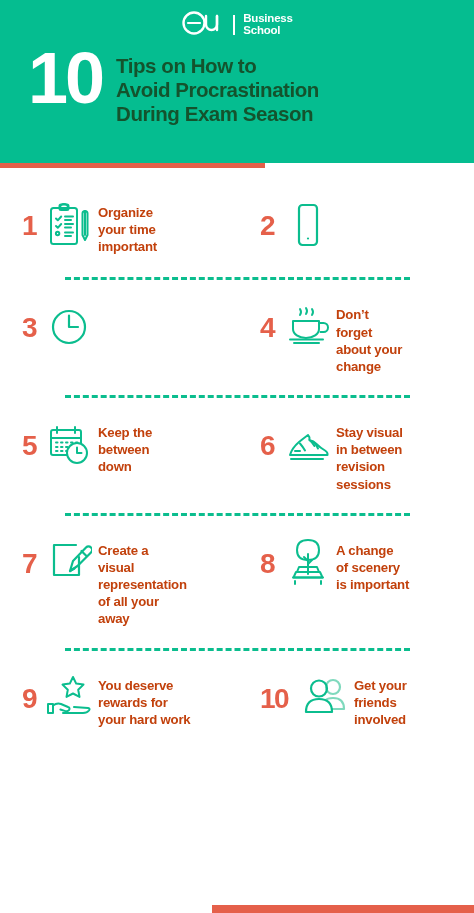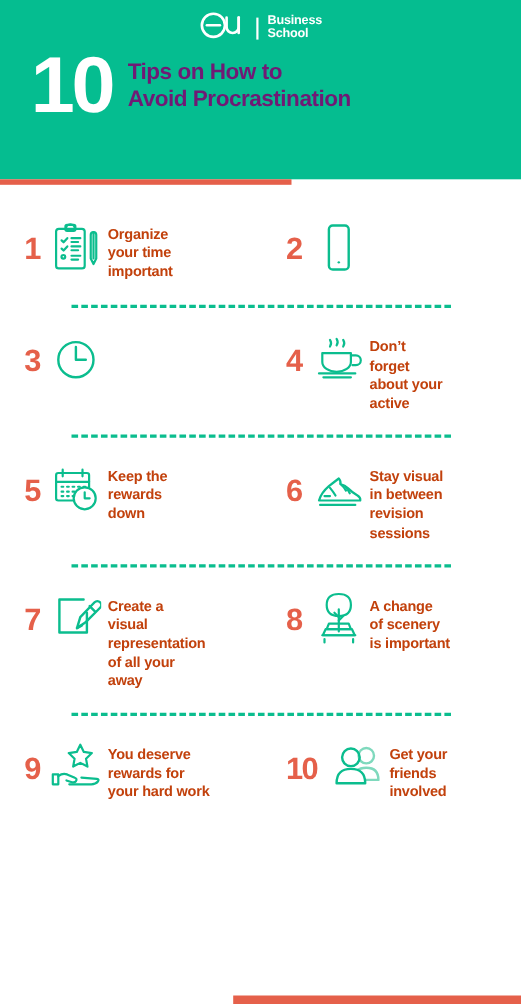--- a/index.html
+++ b/index.html
@@ -76,21 +76,21 @@
   .big-number {
     color: #ffffff;
     font-size: 72px;
     font-weight: bold;
     line-height: 0.86;
     letter-spacing: -3px;
     margin-top: -4px;
   }
 
   .headline {
-    color: #701a75;
+    color: #14532d;
     font-size: 20.5px;
     font-weight: bold;
     line-height: 1.18;
     letter-spacing: -0.45px;
     padding-top: 2px;
   }
 
   .accent-bar-top {
     position: absolute;
     top: 163px;
@@ -198,20 +198,21 @@
         <span>Business</span>
         <span>School</span>
       </span>
     </div>
 
     <div class="header-body">
       <div class="big-number">10</div>
       <div class="headline">
         <div>Tips on How to</div>
         <div>Avoid Procrastination</div>
+        <div>During Exam Season</div>
       </div>
     </div>
   </div>
 
   <div class="accent-bar-top"></div>
 
   <div class="tips">
 
     <div class="tip-row">
       <div class="tip tip-col-left">
@@ -282,21 +283,21 @@
               <path d="M34 20 h4.5 a4.5 4.5 0 0 1 0 9 h-3"></path>
               <path d="M5 36.5 h33"></path>
               <path d="M9 40 h25"></path>
             </g>
           </svg>
         </div>
         <div class="tip-text">
           <div>Don’t</div>
           <div>forget</div>
           <div>about your</div>
-          <div>active</div>
+          <div>change</div>
         </div>
       </div>
     </div>
 
     <div class="row-gap-2"></div>
     <div class="divider"></div>
 
     <div class="tip-row">
       <div class="tip tip-col-left">
         <div class="tip-num">5</div>
@@ -309,21 +310,21 @@
               <path d="M9 21.5 h1.5 M14 21.5 h1.5 M19 21.5 h1.5 M24 21.5 h1.5 M29 21.5 h1.5"></path>
               <path d="M9 26 h1.5 M14 26 h1.5 M19 26 h1.5 M24 26 h1.5"></path>
               <path d="M9 30 h1.5 M14 30 h1.5 M19 30 h1.5"></path>
               <circle cx="30" cy="32" r="10" fill="#ffffff"></circle>
               <path d="M30 26.5 v5.5 h4.5"></path>
             </g>
           </svg>
         </div>
         <div class="tip-text">
           <div>Keep the</div>
-          <div>rewards</div>
+          <div>between</div>
           <div>down</div>
         </div>
       </div>
 
       <div class="tip tip-col-right">
         <div class="tip-num">6</div>
         <div class="tip-icon">
           <svg width="48" height="48" viewBox="0 0 48 48">
             <g fill="none" stroke="#0bbd8e" stroke-width="2" stroke-linecap="round" stroke-linejoin="round">
               <path d="M6 34 q2 -7 9 -13 q5 -4 9 -7 q2 2 1.5 5 q4 1 7 4 q4 4 8.5 6.5 q3 1.8 2.5 4.5 H12 Q7 34 6 34 Z"></path>

